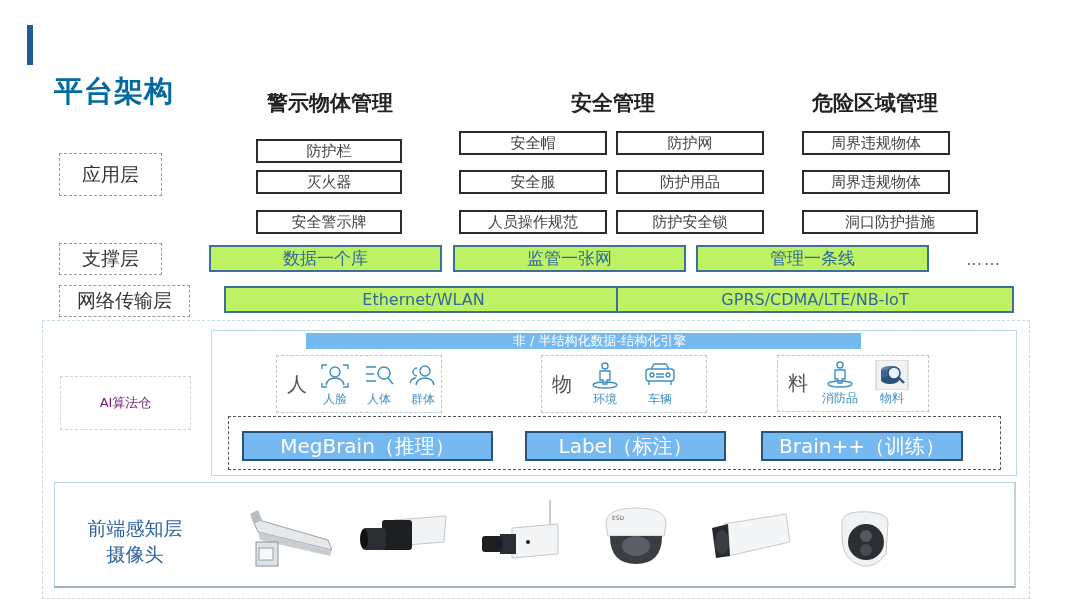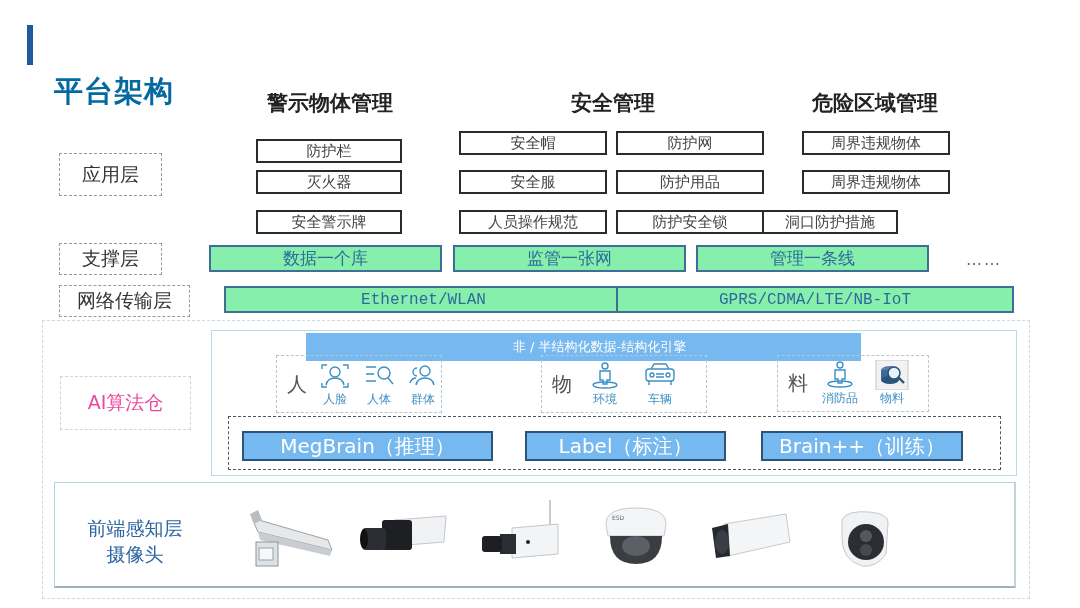--- a/index.html
+++ b/index.html
@@ -11,31 +11,31 @@
   .title { left: 54px; top: 24px; font-size: 29px; font-weight: bold; color: #0369a1; letter-spacing: 1px; margin-top: 48px; }
 
   .cat-head { font-size: 21px; font-weight: bold; color: #222; text-align: center; }
 
   .item-box { border: 2px solid #2b2b2b; background: #fff; font-size: 15px; color: #444;
     display: flex; align-items: center; justify-content: center; height: 24px; }
 
   .layer-label { border: 1px dashed #9a9a9a; font-size: 19px; color: #333;
     display: flex; align-items: center; justify-content: center; background: #fff; }
 
-  .blue-box { border: 2px solid #3d6f99; background: #86efac; color: #2e6a9c; font-size: 17px;
-    display: flex; align-items: center; justify-content: center; height: 27px; font-family: Liberation Mono, monospace; }
+  .blue-box { border: 2px solid #3d6f99; background: #bef264; color: #2e6a9c; font-size: 17px;
+    display: flex; align-items: center; justify-content: center; height: 27px; }
   .net-box { font-size: 16px; color: #2e6a9c; }
 
   .dots { left: 966px; top: 250px; font-size: 16px; color: #666; letter-spacing: 2px; }
 
   .ai-outer { left: 42px; top: 320px; width: 988px; height: 279px; border: 1px dashed #c6dbe3; }
   .ai-label { left: 60px; top: 376px; width: 131px; height: 54px; border: 1px dashed #c9d6df;
-    color: #ec4899; font-size: 19px; display: flex; align-items: center; justify-content: center; }
+    color: #701a75; font-size: 13px; display: flex; align-items: center; justify-content: center; }
   .ai-inner { left: 211px; top: 330px; width: 806px; height: 146px; border: 1px solid #b8dbe6; }
-  .engine-bar { left: 306px; top: 333px; width: 555px; height: 28px; background: #76b8f0;
+  .engine-bar { left: 306px; top: 333px; width: 555px; height: 16px; background: #76b8f0;
     color: #ffffff; font-size: 13px; display: flex; align-items: center; justify-content: center; padding-left: 32px; }
 
   .group { border: 1px dashed #b9c6cf; display: flex; align-items: center; }
   .group-char { font-size: 20px; color: #555; margin: 0 6px 0 10px; }
   .icon-cell { display: flex; flex-direction: column; align-items: center; margin: 0 5px; }
   .icon-cell svg { width: 34px; height: 30px; }
   .icon-cell span { font-size: 12px; color: #3f8fc4; margin-top: 0px; }
 
   .model-wrap { left: 228px; top: 416px; width: 773px; height: 54px; border: 1px dashed #555; }
   .model-btn { height: 30px; background: #76b8f0; border: 2px solid #2c5379; color: #fff; font-size: 20px;
@@ -65,21 +65,21 @@
 <div class="abs item-box" style="left:459px;top:131px;width:148px;">安全帽</div>
 <div class="abs item-box" style="left:459px;top:170px;width:148px;">安全服</div>
 <div class="abs item-box" style="left:459px;top:210px;width:148px;">人员操作规范</div>
 
 <div class="abs item-box" style="left:616px;top:131px;width:148px;">防护网</div>
 <div class="abs item-box" style="left:616px;top:170px;width:148px;">防护用品</div>
 <div class="abs item-box" style="left:616px;top:210px;width:148px;">防护安全锁</div>
 
 <div class="abs item-box" style="left:802px;top:131px;width:148px;">周界违规物体</div>
 <div class="abs item-box" style="left:802px;top:170px;width:148px;">周界违规物体</div>
-<div class="abs item-box" style="left:762px;top:210px;width:136px;">洞口防护措施</div>
+<div class="abs item-box" style="left:802px;top:210px;width:176px;">洞口防护措施</div>
 
 <div class="abs layer-label" style="left:59px;top:243px;width:103px;height:32px;">支撑层</div>
 <div class="abs blue-box" style="left:209px;top:245px;width:233px;">数据一个库</div>
 <div class="abs blue-box" style="left:453px;top:245px;width:233px;">监管一张网</div>
 <div class="abs blue-box" style="left:696px;top:245px;width:233px;">管理一条线</div>
 <div class="abs dots">……</div>
 
 <div class="abs layer-label" style="left:59px;top:285px;width:131px;height:32px;">网络传输层</div>
 <div class="abs blue-box net-box" style="left:209px;top:286px;width:399px;margin-left:15px;">Ethernet/WLAN</div>
 <div class="abs blue-box net-box" style="left:616px;top:286px;width:398px;">GPRS/CDMA/LTE/NB-IoT</div>

